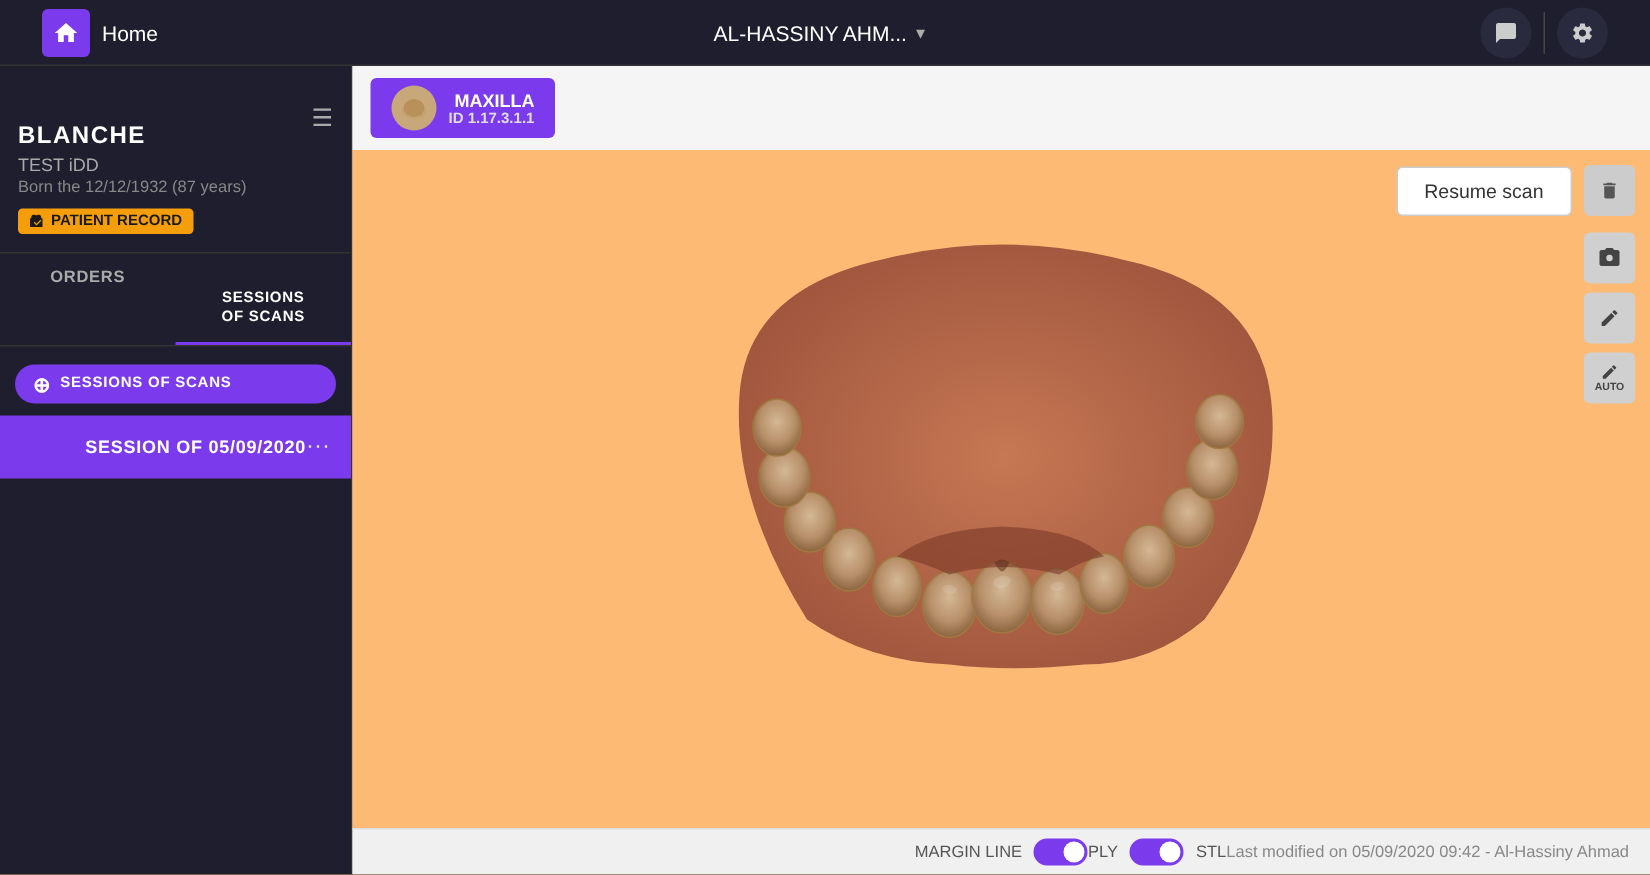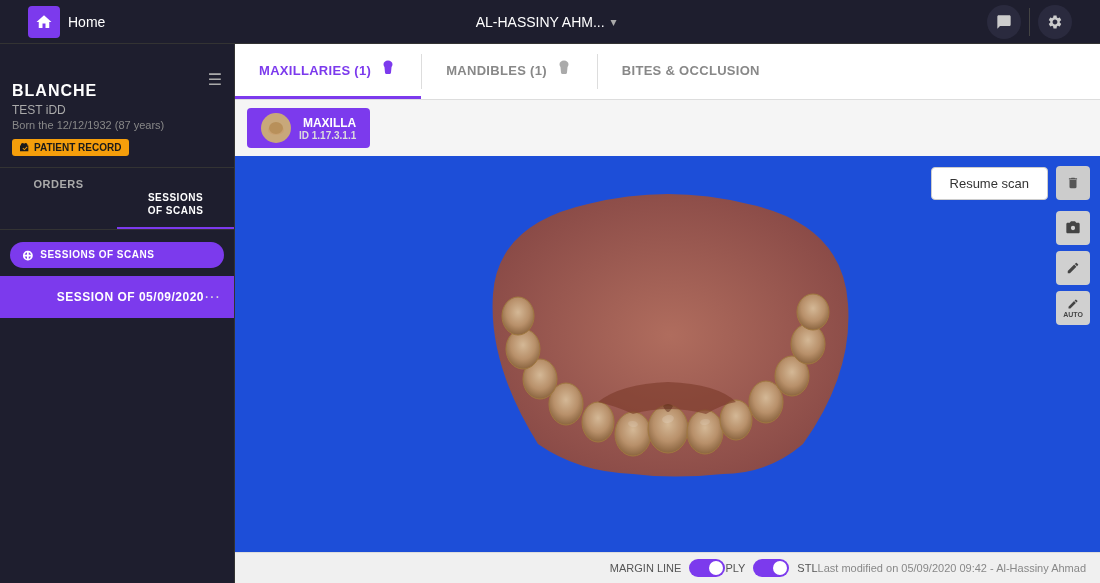--- a/index.html
+++ b/index.html
@@ -119,21 +119,21 @@
     .sub-tab.active { background: #7c3aed; color: #fff; }
     .sub-tab-id { font-size: 10px; color: #aaa; }
     .sub-tab.active .sub-tab-id { color: #ddd; }
     .sub-tab-avatar {
       width: 30px; height: 30px; border-radius: 50%;
       background: #c8a87a; display: flex; align-items: center; justify-content: center;
       font-size: 8px; color: #6b4c2a; overflow: hidden;
     }
 
     
-    .scan-canvas { flex: 1; position: relative; background: #1d4ed8; }
+    .scan-canvas { flex: 1; position: relative; background: #fdba74; }
     .scan-actions {
       position: absolute; top: 10px; right: 10px;
       display: flex; align-items: center; gap: 8px;
     }
     .resume-btn {
       padding: 8px 18px; background: #fff; border: 1px solid #ccc;
       border-radius: 4px; font-size: 13px; font-weight: 500;
       color: #333; cursor: pointer;
     }
     .delete-btn {
@@ -247,43 +247,20 @@
       </button>
 
       <div class="session-item">
         <span class="session-date">SESSION OF 05/09/2020</span>
         <span class="session-more">···</span>
       </div>
     </div>
 
     <div class="content-area">
 
-      <div class="tabs-bar">
-        <div class="tab-item active">
-          <span>MAXILLARIES (1)</span>
-          <span class="tab-icon">
-            <svg width="18" height="18" viewBox="0 0 24 24" fill="#7c3aed">
-              <path d="M12 2C8.5 2 6 4.5 6 7c0 1.5.5 2.8 1.3 3.8L8 18c0 1.1.9 2 2 2h4c1.1 0 2-.9 2-2l.7-7.2C17.5 9.8 18 8.5 18 7c0-2.5-2.5-5-6-5z"></path>
-            </svg>
-          </span>
-        </div>
-        <div class="tab-separator"></div>
-        <div class="tab-item">
-          <span>MANDIBLES (1)</span>
-          <span class="tab-icon">
-            <svg width="18" height="18" viewBox="0 0 24 24" fill="#aaa">
-              <path d="M12 2C8.5 2 6 4.5 6 7c0 1.5.5 2.8 1.3 3.8L8 18c0 1.1.9 2 2 2h4c1.1 0 2-.9 2-2l.7-7.2C17.5 9.8 18 8.5 18 7c0-2.5-2.5-5-6-5z"></path>
-            </svg>
-          </span>
-        </div>
-        <div class="tab-separator"></div>
-        <div class="tab-item">
-          <span>BITES &amp; OCCLUSION</span>
-        </div>
-      </div>
 
       <div class="scan-view">
 
         <div class="sub-tabs">
           <div class="sub-tab active">
             <div class="sub-tab-avatar">
               <svg width="24" height="24" viewBox="0 0 24 24">
                 <ellipse cx="12" cy="14" rx="8" ry="5" fill="#c8a070"></ellipse>
                 <ellipse cx="12" cy="12" rx="7" ry="6" fill="#b8905a"></ellipse>
               </svg>

